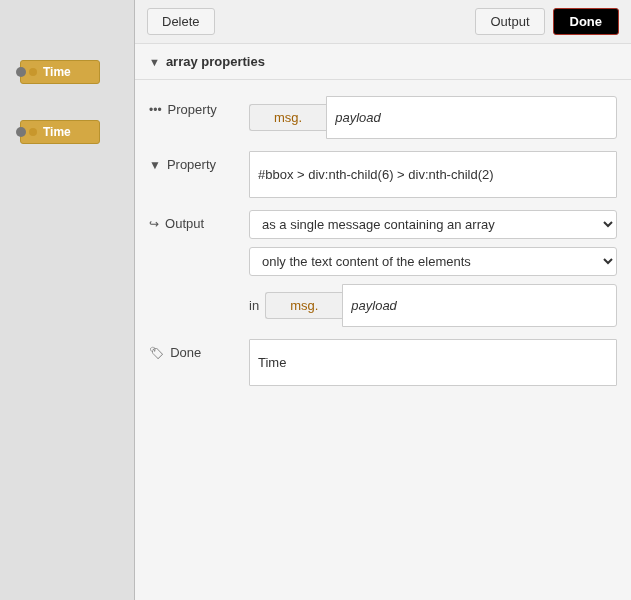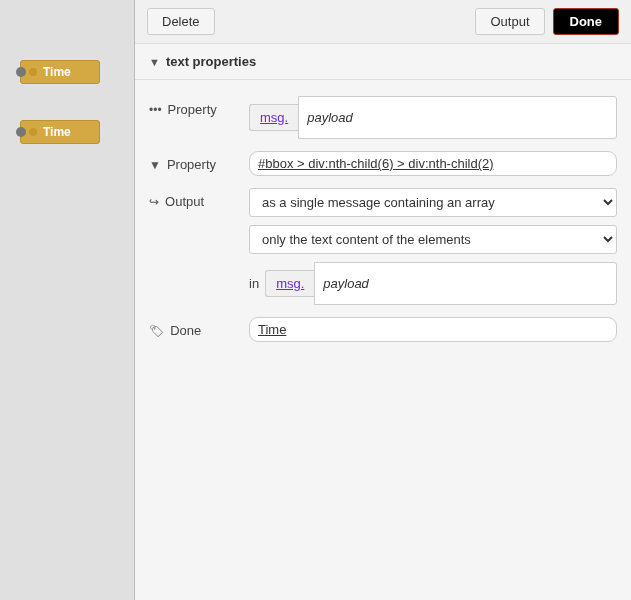--- a/index.html
+++ b/index.html
@@ -169,28 +169,27 @@
 
     .form-control-wrapper {
       flex: 1;
       display: flex;
       flex-direction: column;
       gap: 8px;
     }
 
     .input-field {
       width: 100%;
-      padding: 4px 8px;
-      border: 1px solid #ccc;
-      border-radius: 9px;
+      padding: 15px 8px;
+      border: 1px solid #ccc;
+      border-radius: 1px;
       font-size: 13px;
       background: #fff;
       color: #333;
       outline: none;
-      text-decoration: underline;
     }
 
     .input-field-blue {
       border-color: #4a9fd4;
     }
 
     .select-field {
       width: 100%;
       padding: 5px 8px;
       border: 1px solid #ccc;
@@ -215,28 +214,27 @@
       flex-shrink: 0;
     }
 
     .msg-input-group {
       display: flex;
       align-items: center;
       flex: 1;
     }
 
     .msg-prefix-text {
-      padding: 5px 10px;
+      padding: 5px 24px;
       border: 1px solid #ccc;
       border-right: none;
       border-radius: 3px 0 0 3px;
       background: #f0f0f0;
       font-size: 13px;
-      color: #6d28d9;
-      text-decoration: underline;
+      color: #a16207;
     }
 
     .msg-suffix-input {
       flex: 1;
       padding: 13px 8px;
       border: 1px solid #ccc;
       border-radius: 0 3px 3px 0;
       font-size: 13px;
       background: #fff;
       color: #333;
@@ -265,21 +263,21 @@
   <div class="toolbar">
     <button class="btn-delete">Delete</button>
     <div class="toolbar-right">
       <button class="btn-cancel">Output</button>
       <button class="btn-done">Done</button>
     </div>
   </div>
 
   <div class="section-header">
     <span class="chevron-icon">▼</span>
-    <span>text properties</span>
+    <span>array properties</span>
   </div>
 
   <div class="properties-form">
 
     <div class="form-row">
       <div class="form-label">
         <span class="label-icon">•••</span>
         <span>Property</span>
       </div>
       <div class="form-control-wrapper">

